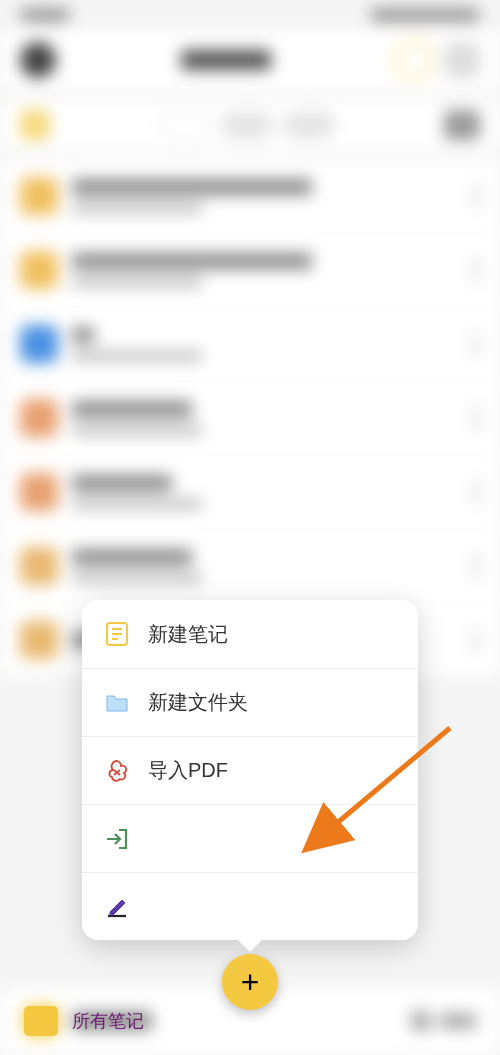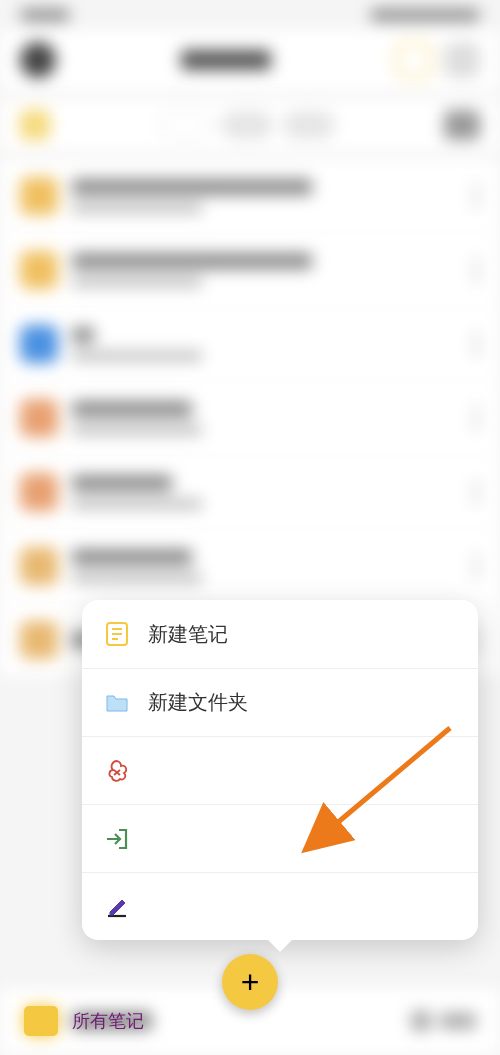--- a/index.html
+++ b/index.html
@@ -59,21 +59,21 @@
     .bb-label-blur { width: 80px; height: 18px; background: #888; border-radius: 3px; }
     .bb-right { margin-left: auto; display: flex; gap: 8px; align-items: center; }
     .bb-search { width: 22px; height: 22px; background: #aaa; border-radius: 50%; }
     .bb-text { width: 36px; height: 16px; background: #aaa; border-radius: 3px; }
 
     
     .fab { position: absolute; bottom: 45px; left: 50%; transform: translateX(-50%); width: 56px; height: 56px; background: #f5c842; border-radius: 50%; display: flex; align-items: center; justify-content: center; box-shadow: 0 4px 12px rgba(0,0,0,0.25); z-index: 30; cursor: pointer; }
     .fab .plus { font-size: 32px; color: #000; font-weight: 300; line-height: 1; }
 
     
-    .popup { position: absolute; left: 82px; width: 396px; top: 600px; background: #fff; border-radius: 16px; box-shadow: 0 8px 30px rgba(0,0,0,0.18); z-index: 20; }
+    .popup { position: absolute; left: 82px; width: 336px; top: 600px; background: #fff; border-radius: 16px; box-shadow: 0 8px 30px rgba(0,0,0,0.18); z-index: 20; }
     .popup::after { content: ""; position: absolute; bottom: -12px; left: 50%; transform: translateX(-50%); border-left: 14px solid transparent; border-right: 14px solid transparent; border-top: 14px solid #fff; }
     .menu-item { height: 68px; display: flex; align-items: center; padding: 0 22px; gap: 18px; cursor: pointer; }
     .menu-item + .menu-item { border-top: 1px solid #eee; }
     .menu-icon { width: 26px; height: 26px; display: flex; align-items: center; justify-content: center; flex-shrink: 0; }
     .menu-label { font-size: 20px; color: #333; }
 
     
     .arrow { position: absolute; z-index: 25; left: 290px; top: 720px; pointer-events: none; }
 
     
@@ -228,20 +228,21 @@
     </span>
     <span class="menu-label">新建文件夹</span>
   </div>
   <div class="menu-item">
     <span class="menu-icon">
       <svg width="26" height="26" viewBox="0 0 26 26">
           <path d="M13 3 C8 3 6 9 9 12 C5 12 4 18 8 19 C8 23 14 24 16 21 C20 23 23 18 20 15 C24 13 22 6 17 8 C17 4 13 3 13 3 Z" fill="none" stroke="#d24a3a" stroke-width="1.8"></path>
           <path d="M10 12 L16 17 M16 12 L10 17" stroke="#d24a3a" stroke-width="1.8"></path>
         </svg>
     </span>
+    <span class="menu-label">导入PDF</span>
   </div>
   <div class="menu-item">
     <span class="menu-icon">
       <svg width="26" height="26" viewBox="0 0 26 26">
           <path d="M15 4 L22 4 L22 22 L15 22" fill="none" stroke="#4a9055" stroke-width="2.2"></path>
           <path d="M3 13 L16 13 M11 8 L16 13 L11 18" fill="none" stroke="#4a9055" stroke-width="2.2"></path>
         </svg>
     </span>
   </div>
   <div class="menu-item">

